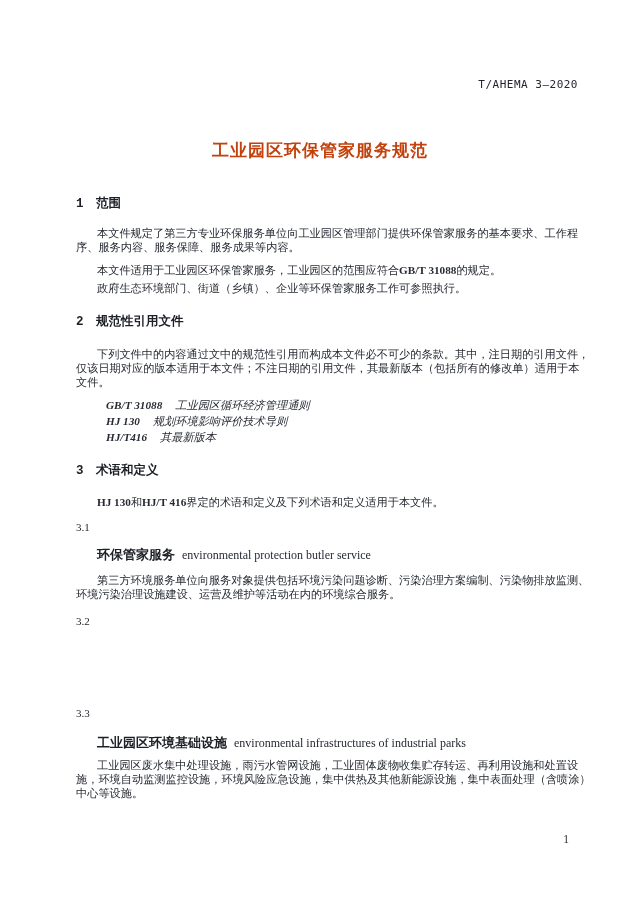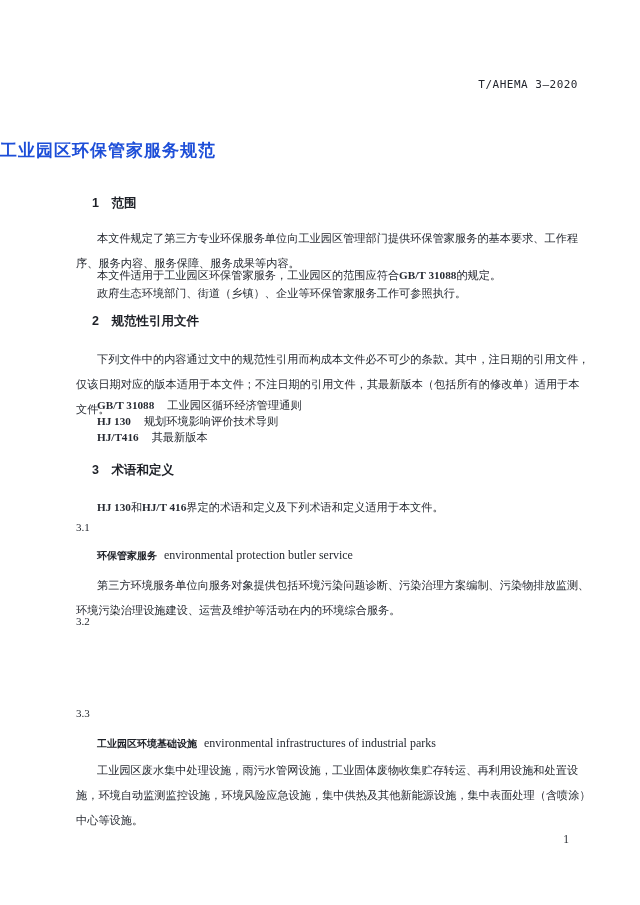--- a/index.html
+++ b/index.html
@@ -15,68 +15,68 @@
 
   .hdr-ref {
     top: 78px; right: 62px;
     font-family: "DejaVu Sans Mono", monospace;
     font-size: 11px;
     letter-spacing: 0.5px;
     color: #23262e;
   }
   .doc-title {
     top: 139px; left: 0; width: 640px;
-    text-align: left;
+    text-align: center;
     font-family: "Liberation Sans", sans-serif;
     font-weight: 700;
     font-size: 17px;
     letter-spacing: 1px;
-    color: #1d4ed8;
+    color: #c2410c;
   }
   .heading {
-    font-family: Liberation Sans, sans-serif;
+    font-family: Liberation Mono, monospace;
     font-weight: 700;
     font-size: 12.5px;
     color: #1d2027;
     left: 76px;
-    margin-left: 16px;
   }
   .body-text {
     font-family: "Liberation Serif", serif;
     font-size: 11.2px;
-    line-height: 25px;
+    line-height: 14px;
     left: 76px;
     width: 560px;
     white-space: pre-line;
     color: #262a32;
   }
   .indent { text-indent: 21px; }
   .code {
     font-family: "Liberation Serif", serif;
     font-weight: 700;
   }
   .refs {
-    left: 97px;
+    left: 106px;
     font-family: "Liberation Serif", serif;
     font-size: 11.2px;
     line-height: 16.2px;
     color: #262a32;
+    font-style: italic;
   }
   .refs .ref-code { font-weight: 700; margin-right: 13px; }
   .term-num {
     left: 76px;
     font-family: "Liberation Serif", serif;
     font-size: 11px;
     color: #262a32;
   }
   .term-name { left: 97px; }
   .term-zh {
     font-family: "Liberation Sans", sans-serif;
     font-weight: 700;
-    font-size: 10px;
+    font-size: 13px;
     color: #1d2027;
     margin-right: 7px;
   }
   .term-en {
     font-family: "Liberation Serif", serif;
     font-size: 12px;
     color: #262a32;
   }
   .page-no {
     top: 833px; left: 556px; width: 20px;

